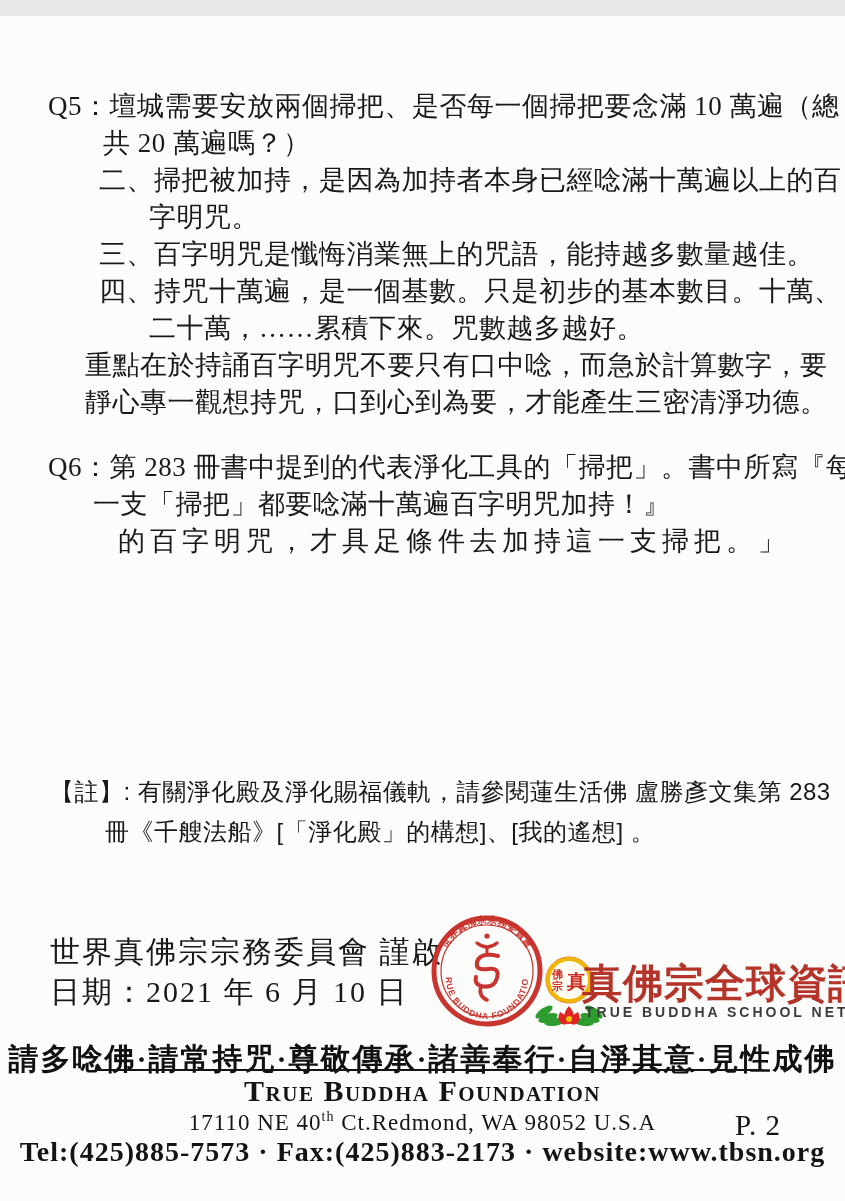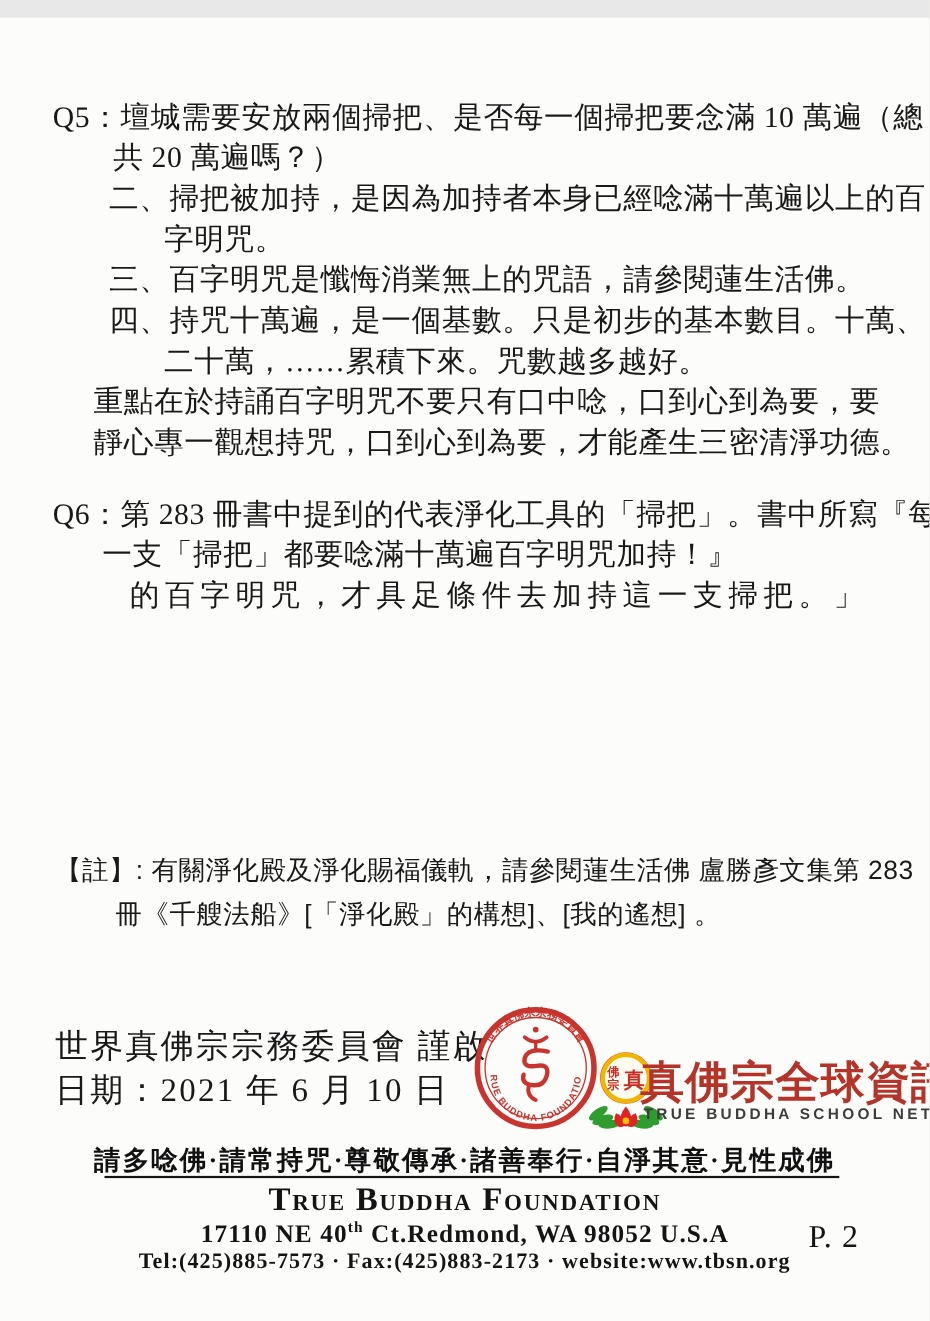--- a/index.html
+++ b/index.html
@@ -46,57 +46,57 @@
   }
   .subtitle{
     position:absolute;left:585px;top:988px;
     font-family:"Liberation Sans","DejaVu Sans",sans-serif;
     font-size:14px;font-weight:bold;letter-spacing:3px;color:#3c3c3c;
     white-space:nowrap;
   }
   
   .motto{
     position:absolute;top:1023px;left:0;width:100%;
-    text-align:center;font-size:24px;font-weight:bold;
+    text-align:center;font-size:30px;font-weight:bold;
     letter-spacing:2px;color:#111;white-space:nowrap;
   }
   .rule{position:absolute;top:1053px;left:95px;width:668px;height:2px;background:#141414;}
   .orgname{
     position:absolute;top:1058px;left:0;width:100%;text-align:center;
     font-variant:small-caps;font-weight:bold;font-size:30px;
     letter-spacing:1.5px;color:#141414;white-space:nowrap;
   }
   .addr{
     position:absolute;top:1093px;left:0;width:100%;text-align:center;
-    font-weight:bold;font-size:23px;letter-spacing:1px;color:#141414;white-space:nowrap;
+    font-weight:normal;font-size:23px;letter-spacing:1px;color:#141414;white-space:nowrap;
   }
   .addr sup{font-size:14px;}
   .pagenum{
     position:absolute;top:1093px;left:735px;
     font-size:29px;color:#141414;letter-spacing:1px;
   }
   .tel{
     position:absolute;top:1120px;left:0;width:100%;text-align:center;
-    font-weight:bold;font-size:20px;letter-spacing:1px;color:#141414;white-space:nowrap;
+    font-weight:bold;font-size:28px;letter-spacing:1px;color:#141414;white-space:nowrap;
   }
 </style>
 </head>
 <body>
 
 <div class="page">
 
   <div class="qa">
     <div class="ln">Q5：壇城需要安放兩個掃把、是否每一個掃把要念滿 10 萬遍（總</div>
     <div class="ln ind-q2">共 20 萬遍嗎？）</div>
     <div class="ln ind-item">二、掃把被加持，是因為加持者本身已經唸滿十萬遍以上的百</div>
     <div class="ln ind-sub">字明咒。</div>
-    <div class="ln ind-item">三、百字明咒是懺悔消業無上的咒語，請參閱蓮生活佛。</div>
+    <div class="ln ind-item">三、百字明咒是懺悔消業無上的咒語，能持越多數量越佳。</div>
     <div class="ln ind-item">四、持咒十萬遍，是一個基數。只是初步的基本數目。十萬、</div>
     <div class="ln ind-sub">二十萬，……累積下來。咒數越多越好。</div>
-    <div class="ln ind-sum">重點在於持誦百字明咒不要只有口中唸，口到心到為要，要</div>
+    <div class="ln ind-sum">重點在於持誦百字明咒不要只有口中唸，而急於計算數字，要</div>
     <div class="ln ind-sum">靜心專一觀想持咒，口到心到為要，才能產生三密清淨功德。</div>
     <div class="gap28"></div>
     <div class="ln">Q6：第 283 冊書中提到的代表淨化工具的「掃把」。書中所寫『每</div>
     <div class="ln ind-a2">一支「掃把」都要唸滿十萬遍百字明咒加持！』</div>
     <div class="ln ind-a2 sp5">的百字明咒，才具足條件去加持這一支掃把。」</div>
   </div>
 
   <div class="note">
     <div class="ln">【註】: 有關淨化殿及淨化賜福儀軌，請參閱蓮生活佛  盧勝彥文集第 283</div>
     <div class="ln ind-n2">冊《千艘法船》[「淨化殿」的構想]、[我的遙想] 。</div>

